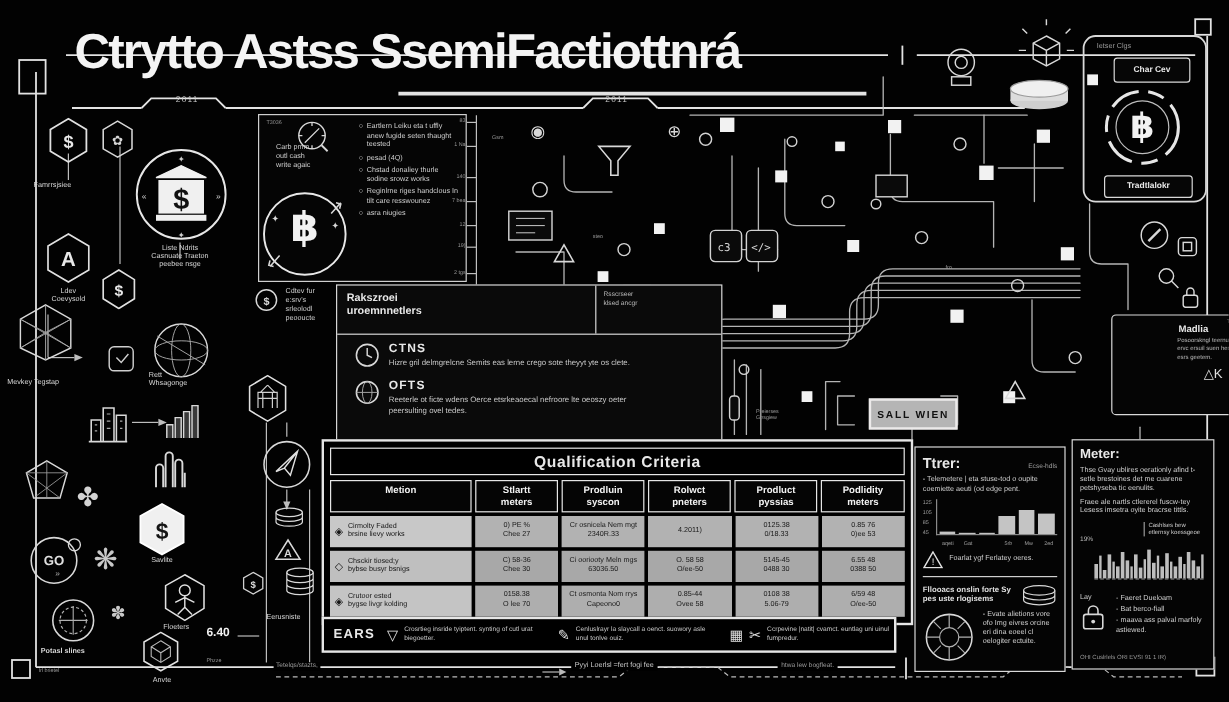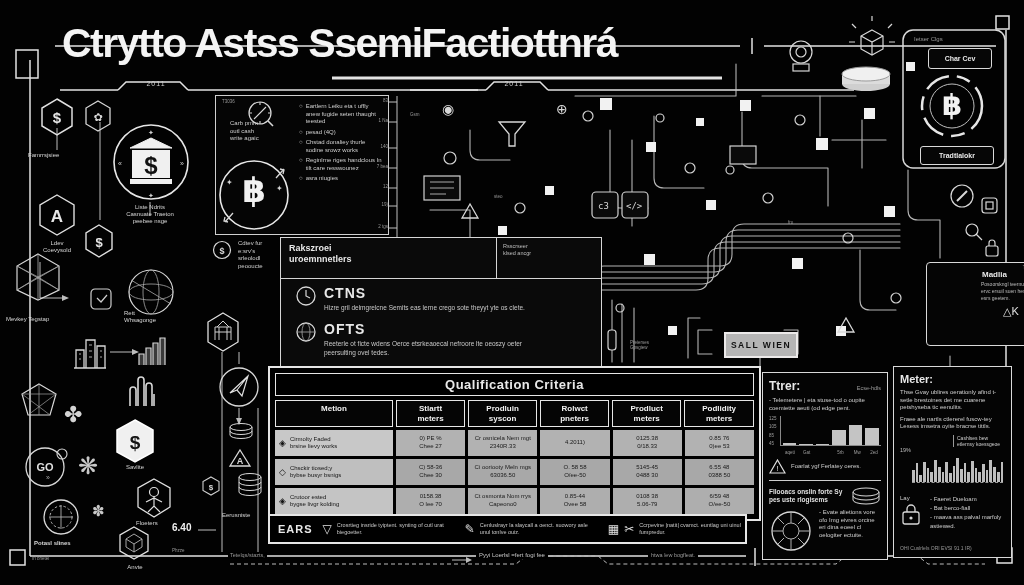--- a/index.html
+++ b/index.html
@@ -16,21 +16,21 @@
   .year{font-size:7px;color:#cfcfcf;letter-spacing:1px;}
   .boxed{border:1.5px solid #cfcfcf;background:#050505;}
   .bullet{display:flex;gap:3px;margin-bottom:3px;}
   .bm{font-size:6px;line-height:1.1;color:#ddd;}
   
   #netbox{border:1.5px solid #d6d6d6;background:#0a0a0a;}
   #netbox .nhead{display:flex;border-bottom:1.5px solid #d6d6d6;height:40px;}
   #netbox .nhl{flex:1;padding:5px 8px;font-size:9px;font-weight:700;line-height:1.2;}
   #netbox .nhr{width:92px;border-left:1.5px solid #d6d6d6;padding:5px 6px;font-size:5.5px;color:#bdbdbd;line-height:1.3;}
   .nitem{display:flex;gap:7px;padding:6px 10px 2px 14px;}
-  .nicode{font-size:14px;font-weight:800;letter-spacing:1px;}
+  .nicode{font-size:10px;font-weight:800;letter-spacing:1px;}
   .nitxt{font-size:6.5px;color:#c9c9c9;width:215px;line-height:1.35;margin-top:3px;}
   
   #qtable{border:2px solid #e6e6e6;background:#000;padding:5px;}
   .qtitle{border:1.5px solid #e6e6e6;text-align:center;font-size:13px;font-weight:800;
           letter-spacing:.5px;padding:3px 0;margin-bottom:4px;}
   .qgrid{display:grid;grid-template-columns:118px repeat(5,1fr);gap:3px;}
   .hcell{border:1.5px solid #e6e6e6;background:#050505;color:#f2f2f2;font-size:8px;font-weight:800;
          text-align:center;padding:3px 17px;line-height:1.2;}
   .lcell{background:#c8c8c8;color:#151515;font-size:6px;display:flex;align-items:center;gap:4px;
          padding:2px 4px;line-height:1.2;}
@@ -523,21 +523,21 @@
     <div class="qtitle">Qualification Criteria</div>
     <div class="qgrid">
       <div class="hcell">Metion</div>
       <div class="hcell pre">Stlartt
 meters</div>
       <div class="hcell pre">Prodluin
 syscon</div>
       <div class="hcell pre">Rolwct
 pneters</div>
       <div class="hcell pre">Prodluct
-meters</div>
+pyssias</div>
       <div class="hcell pre">Podlidity
 meters</div>
     </div>
     <div class="qgrid" style="margin-top:3px;">
       <div class="lcell">
           <span class="dia">◈</span>
         <span class="pre">Cirmolty Faded
 brsine lievy works</span>
         </div>
       <div class="dcell pre">0) PE %

